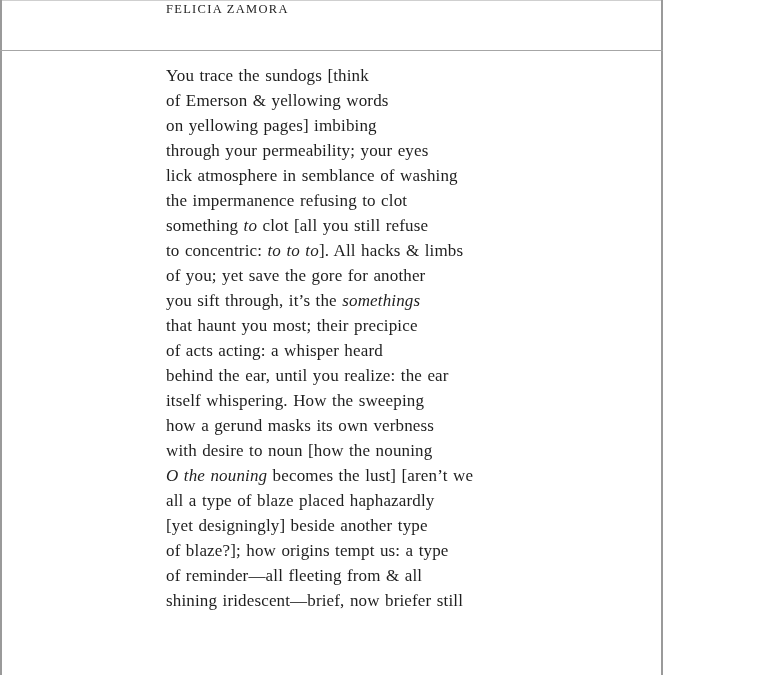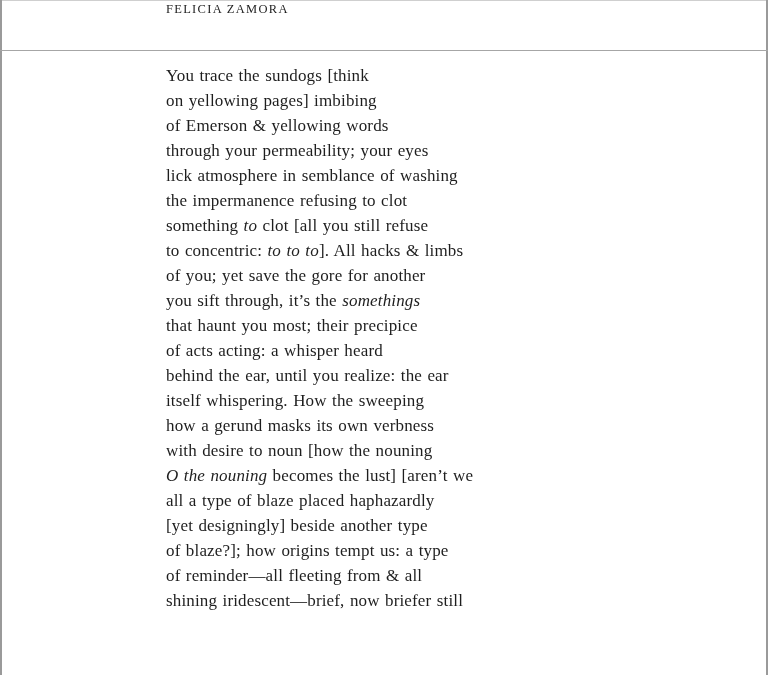--- a/index.html
+++ b/index.html
@@ -12,21 +12,21 @@
   * { margin: 0; padding: 0; box-sizing: border-box; }
   html, body {
     width: 768px;
     height: 675px;
     background: var(--background);
     font-family: "Liberation Serif", "DejaVu Serif", serif;
     overflow: hidden;
   }
   .page {
     position: relative;
-    width: 768px;
+    width: 663px;
     height: 675px;
     background: var(--background);
     overflow: hidden;
   }
   .border-left {
     position: absolute;
     left: 0; top: 0;
     width: 2px; height: 100%;
     background: var(--border-gray);
   }
@@ -84,22 +84,22 @@
   <div class="border-top"></div>
   <div class="border-left"></div>
   <div class="border-right"></div>
 
   <div class="author-header">FELICIA ZAMORA</div>
 
   <div class="header-rule"></div>
 
   <div class="poem">
       <div class="poem-line"><span>You trace the sundogs [think</span></div>
+      <div class="poem-line"><span>of Emerson &amp; yellowing words</span></div>
       <div class="poem-line"><span>on yellowing pages] imbibing</span></div>
-      <div class="poem-line"><span>of Emerson &amp; yellowing words</span></div>
       <div class="poem-line"><span>through your permeability; your eyes</span></div>
       <div class="poem-line"><span>lick atmosphere in semblance of washing</span></div>
       <div class="poem-line"><span>the impermanence refusing to clot</span></div>
       <div class="poem-line"><span>something </span><em>to</em><span> clot [all you still refuse</span></div>
       <div class="poem-line"><span>to concentric: </span><em>to to to</em><span>]. All hacks &amp; limbs</span></div>
       <div class="poem-line"><span>of you; yet save the gore for another</span></div>
       <div class="poem-line"><span>you sift through, it’s the </span><em>somethings</em></div>
       <div class="poem-line"><span>that haunt you most; their precipice</span></div>
       <div class="poem-line"><span>of acts acting: a whisper heard</span></div>
       <div class="poem-line"><span>behind the ear, until you realize: the ear</span></div>

